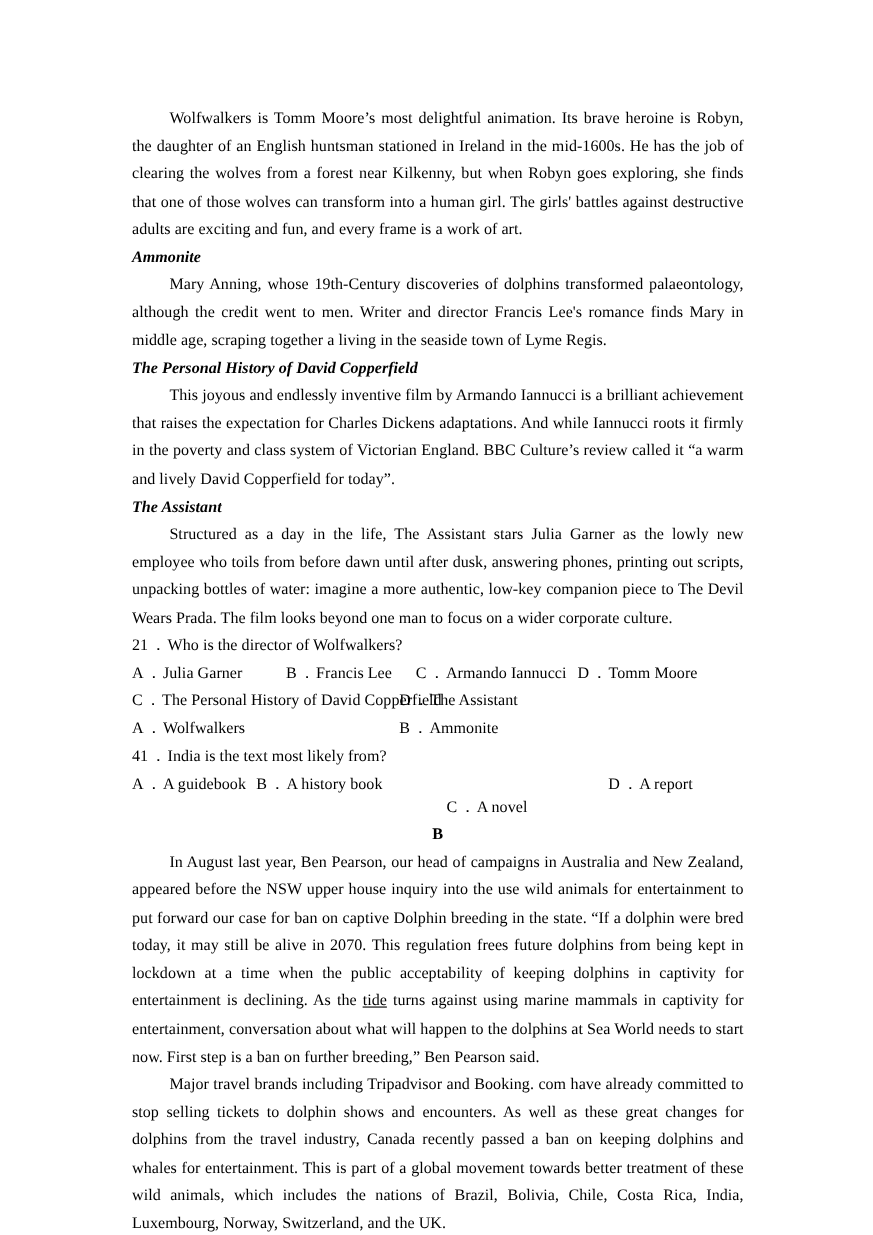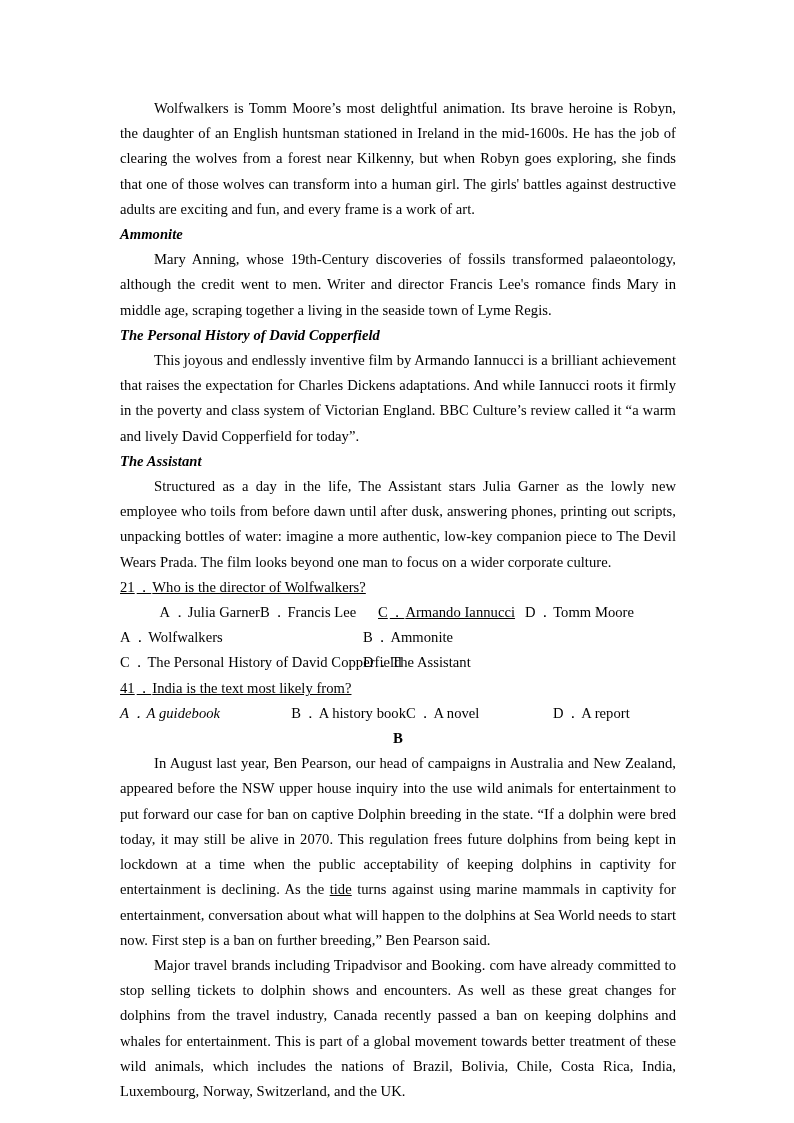--- a/index.html
+++ b/index.html
@@ -50,21 +50,20 @@
   .section-letter {
     font-weight: bold;
     font-size: 14.8px;
     line-height: 25.2px;
     text-align: center;
     text-indent: 0;
   }
   .q-stem {
     text-indent: 0;
     text-align: left;
-    text-decoration: underline;
   }
   .opt-row {
     text-indent: 0;
     text-align: left;
     white-space: nowrap;
   }
   .num {
     font-family: "Liberation Serif", "DejaVu Serif", serif;
   }
   .fw-dot {
@@ -72,51 +71,51 @@
     padding: 0 1px 0 2px;
   }
   u {
     text-decoration: underline;
     text-underline-offset: 1px;
   }
   .opt {
     display: inline-block;
     vertical-align: top;
   }
-  .opt-a-q21 { width: 140px; text-align: right; }
+  .opt-a-q21 { width: 140px; }
   .opt-b-q21 { width: 118px; }
-  .opt-c-q21 { width: 147px; text-decoration: underline; }
+  .opt-c-q21 { width: 147px; }
   .opt-a-q22 { width: 243px; }
   .opt-c-q22 { width: 243px; }
-  .opt-a-q23 { width: 113px; font-style: italic; }
-  .opt-b-q23 { width: 173px; text-align: right; }
-  .opt-c-q23 { width: 147px; }
+  .opt-a-q23 { width: 113px; }
+  .opt-b-q23 { width: 173px; }
+  .opt-c-q23 { width: 147px; margin-top: 21px; }
 </style>
 </head>
 <body>
 
 <div class="page">
   <div class="doc">
 
     <p class="body-para">Wolfwalkers is Tomm Moore’s most delightful animation. Its brave heroine is Robyn, the daughter of an English huntsman stationed in Ireland in the mid-1600s. He has the job of clearing the wolves from a forest near Kilkenny, but when Robyn goes exploring, she finds that one of those wolves can transform into a human girl. The girls' battles against destructive adults are exciting and fun, and every frame is a work of art.</p>
 
     <p class="heading">Ammonite</p>
-    <p class="body-para">Mary Anning, whose 19th-Century discoveries of fossils transformed palaeontology, although the credit went to men. Writer and director Francis Lee's romance finds Mary in middle age, scraping together a living in the seaside town of Lyme Regis.</p>
+    <p class="body-para">Mary Anning, whose 19th-Century discoveries of dolphins transformed palaeontology, although the credit went to men. Writer and director Francis Lee's romance finds Mary in middle age, scraping together a living in the seaside town of Lyme Regis.</p>
 
     <p class="heading">The Personal History of David Copperfield</p>
     <p class="body-para">This joyous and endlessly inventive film by Armando Iannucci is a brilliant achievement that raises the expectation for Charles Dickens adaptations. And while Iannucci roots it firmly in the poverty and class system of Victorian England. BBC Culture’s review called it “a warm and lively David Copperfield for today”.</p>
 
     <p class="heading">The Assistant</p>
     <p class="body-para">Structured as a day in the life, The Assistant stars Julia Garner as the lowly new employee who toils from before dawn until after dusk, answering phones, printing out scripts, unpacking bottles of water: imagine a more authentic, low-key companion piece to The Devil Wears Prada. The film looks beyond one man to focus on a wider corporate culture.</p>
 
     <p class="q-stem"><span class="num">21</span><span class="fw-dot">．</span><span>Who is the director of Wolfwalkers?</span></p>
     <p class="opt-row"><span class="opt opt-a-q21"><span>A</span><span class="fw-dot">．</span><span>Julia Garner</span></span><span class="opt opt-b-q21"><span>B</span><span class="fw-dot">．</span><span>Francis Lee</span></span><span class="opt opt-c-q21"><span>C</span><span class="fw-dot">．</span><span>Armando Iannucci</span></span><span class="opt"><span>D</span><span class="fw-dot">．</span><span>Tomm Moore</span></span></p>
 
+    <p class="opt-row"><span class="opt opt-c-q22"><span>C</span><span class="fw-dot">．</span><span>The Personal History of David Copperfield</span></span><span class="opt"><span>D</span><span class="fw-dot">．</span><span>The Assistant</span></span></p>
     <p class="opt-row"><span class="opt opt-a-q22"><span>A</span><span class="fw-dot">．</span><span>Wolfwalkers</span></span><span class="opt"><span>B</span><span class="fw-dot">．</span><span>Ammonite</span></span></p>
-    <p class="opt-row"><span class="opt opt-c-q22"><span>C</span><span class="fw-dot">．</span><span>The Personal History of David Copperfield</span></span><span class="opt"><span>D</span><span class="fw-dot">．</span><span>The Assistant</span></span></p>
 
     <p class="q-stem"><span class="num">41</span><span class="fw-dot">．</span><span>India is the text most likely from?</span></p>
     <p class="opt-row"><span class="opt opt-a-q23"><span>A</span><span class="fw-dot">．</span><span>A guidebook</span></span><span class="opt opt-b-q23"><span>B</span><span class="fw-dot">．</span><span>A history book</span></span><span class="opt opt-c-q23"><span>C</span><span class="fw-dot">．</span><span>A novel</span></span><span class="opt"><span>D</span><span class="fw-dot">．</span><span>A report</span></span></p>
 
     <p class="section-letter">B</p>
 
 
     <p class="body-para"><span>In August last year, Ben Pearson, our head of campaigns in Australia and New Zealand, appeared before the NSW upper house inquiry into the use wild animals for entertainment to put forward our case for ban on captive Dolphin breeding in the state. “If a dolphin were bred today, it may still be alive in 2070. This regulation frees future dolphins from being kept in lockdown at a time when the public acceptability of keeping dolphins in captivity for entertainment is declining. As the </span><u>tide</u><span> turns against using marine mammals in captivity for entertainment, conversation about what will happen to the dolphins at Sea World needs to start now. First step is a ban on further breeding,” Ben Pearson said.</span></p>
 
     <p class="body-para">Major travel brands including Tripadvisor and Booking. com have already committed to stop selling tickets to dolphin shows and encounters. As well as these great changes for dolphins from the travel industry, Canada recently passed a ban on keeping dolphins and whales for entertainment. This is part of a global movement towards better treatment of these wild animals, which includes the nations of Brazil, Bolivia, Chile, Costa Rica, India, Luxembourg, Norway, Switzerland, and the UK.</p>

